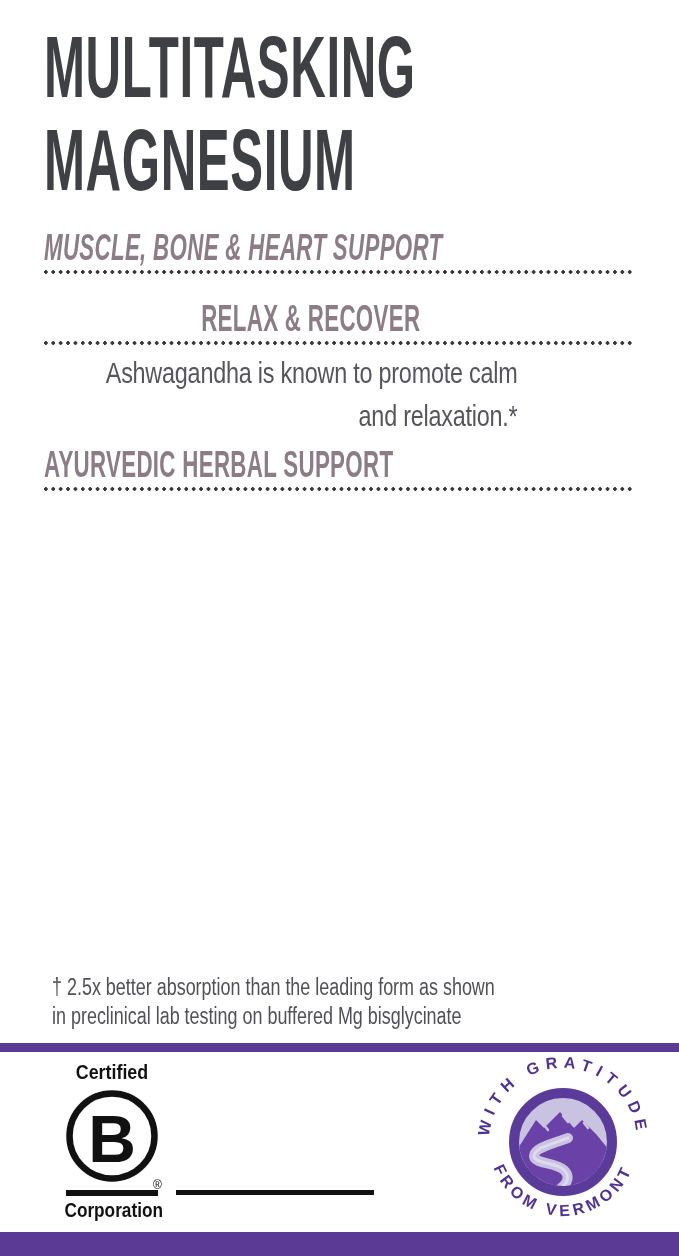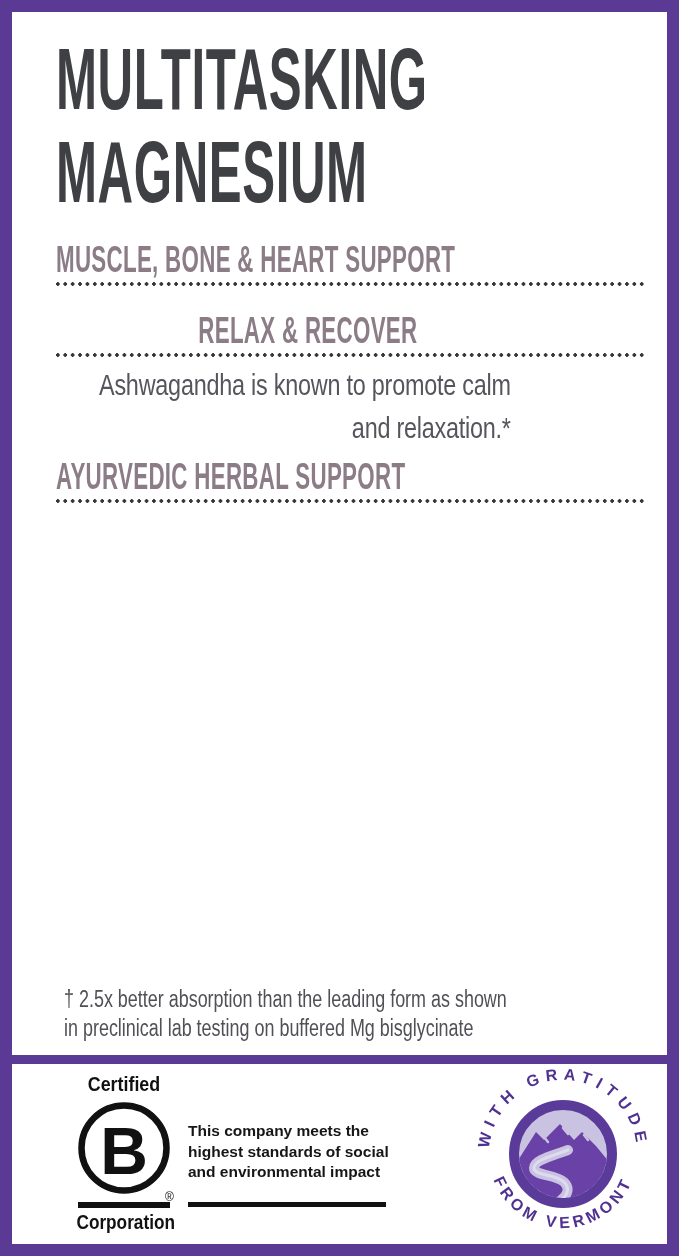--- a/index.html
+++ b/index.html
@@ -1,21 +1,20 @@
 <!DOCTYPE html>
 <html><head>
 <meta charset="utf-8">
 <style>
   html, body { margin:0; padding:0; background:#ffffff; }
   * { box-sizing: border-box; }
 
   .frame {
     width: 679px; height: 1256px;
     background: #5b3a96;
-    padding: 12px;
     font-family: "Liberation Sans", sans-serif;
     position: relative;
   }
 
   .main-panel {
     background: #ffffff;
     height: 1043px;
     position: relative;
     padding: 20px 28px 0 44px;
     overflow: hidden;
@@ -25,21 +24,21 @@
   .cond { transform-origin: 0 50%; white-space: nowrap; display: block; }
 
   .title { margin: 0; }
   .title-line {
     font-size: 88px; line-height: 93px; font-weight: 700;
     color: #3f4044; letter-spacing: 1px;
     transform: scaleX(0.56);
   }
 
   .sec { margin: 0; }
-  .sec1 { margin-top: 22px; }
+  .sec1 { margin-top: 22px; font-style: italic; }
   .sec2 { margin-top: 25px; text-align: right; }
   .sec3 { margin-top: 8px; }
 
   .heading {
     font-size: 36px; line-height: 40px; font-weight: 700;
     color: #8b7c86; letter-spacing: 0.5px;
     transform: scaleX(0.62);
     margin: 0;
   }
 
@@ -137,25 +136,20 @@
 
       <svg class="bc-circle-svg" width="96" height="96" viewBox="0 0 96 96">
         <circle cx="48" cy="48" r="42.5" fill="none" stroke="#111111" stroke-width="6.5"></circle>
         <text x="48" y="51" text-anchor="middle" dominant-baseline="central" font-family="Liberation Sans, sans-serif" font-size="66" font-weight="bold" fill="#111111">B</text>
       </svg>
 
       <div class="bc-reg">®</div>
       <div class="bc-bar bc-bar-left"></div>
       <div class="bc-corporation">Corporation</div>
 
-      <div class="bc-tagline">
-        <div>This company meets the</div>
-        <div>highest standards of social</div>
-        <div>and environmental impact</div>
-      </div>
       <div class="bc-bar bc-bar-right"></div>
     </div>
 
     <div class="vermont-box">
       <svg width="199" height="180" viewBox="0 0 199 180">
         <defs>
           <path id="arcTop" d="M 29.5,115.3 A 74,74 0 1 1 168.5,115.3"></path>
           <path id="arcBottom" d="M 32,121.3 A 74,74 0 0 0 166,121.3"></path>
           <clipPath id="discClip">
               <circle cx="99" cy="90" r="44"></circle>

